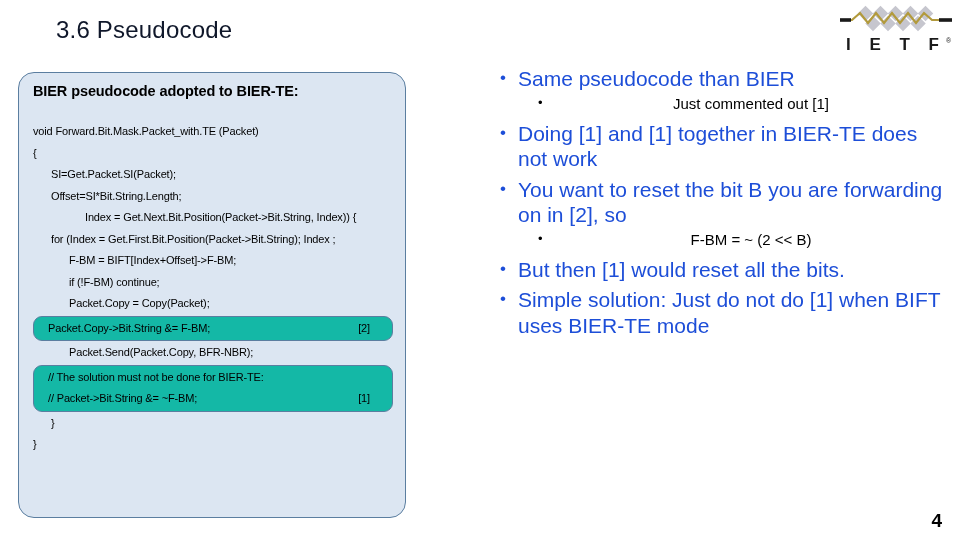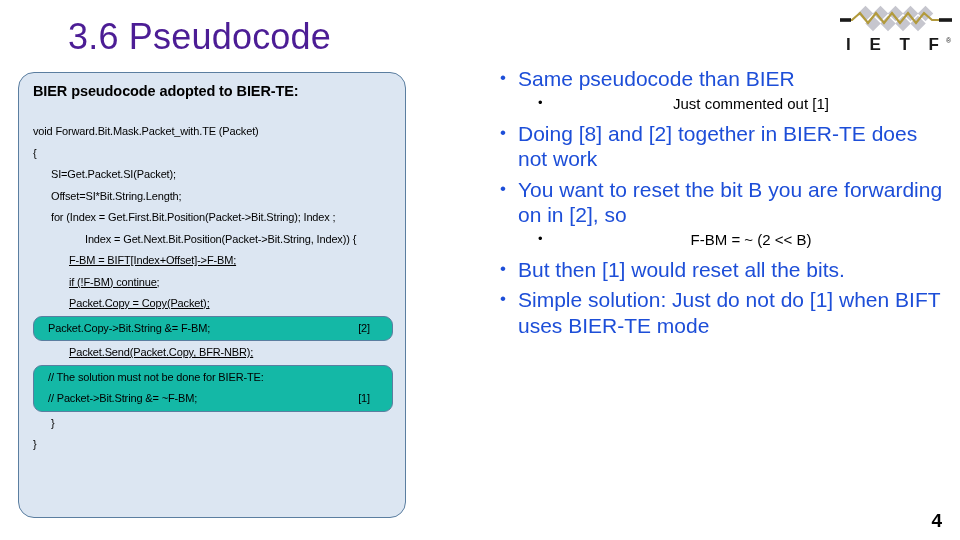--- a/index.html
+++ b/index.html
@@ -12,26 +12,26 @@
     height: 540px;
     position: relative;
     overflow: hidden;
     font-family: "Liberation Sans", sans-serif;
     color: #000000;
   }
 
   
   .slide-title {
     position: absolute;
-    left: 68px;
+    left: 56px;
     top: 16px;
-    font-size: 36px;
+    font-size: 24px;
     font-weight: 400;
     letter-spacing: 0.2px;
-    color: #4c1d95;
+    color: #0f172a;
     white-space: nowrap;
   }
 
   
   .ietf-logo {
     position: absolute;
     right: 6px;
     top: 2px;
     width: 116px;
     height: 60px;
@@ -71,21 +71,21 @@
     font-size: 11px;
     line-height: 21.5px;
     color: #000000;
     white-space: pre;
     padding-left: 14px;
     height: 21.5px;
     letter-spacing: -0.15px;
   }
   .code-line.ind0 { padding-left: 14px; }
   .code-line.ind1 { padding-left: 32px; }
-  .code-line.ind2 { padding-left: 50px; text-decoration: underline; }
+  .code-line.ind2 { padding-left: 50px; }
   .code-line.ind3 { padding-left: 66px; }
 
   
   .hl-box {
     margin: 1px 12px 1px 14px;
     background: #14b8a6;
     border: 1.6px solid #5b7ea0;
     border-radius: 9px;
     box-sizing: border-box;
     padding: 1px 0;
@@ -182,22 +182,22 @@
 </div>
 
 <div class="code-panel">
   <div class="code-panel-heading">BIER pseudocode adopted to BIER-TE:</div>
 
   <div class="code-lines">
     <div class="code-line ind0">void Forward.Bit.Mask.Packet_with.TE (Packet)</div>
     <div class="code-line ind0">{</div>
     <div class="code-line ind1">SI=Get.Packet.SI(Packet);</div>
     <div class="code-line ind1">Offset=SI*Bit.String.Length;</div>
+    <div class="code-line ind3">Index = Get.Next.Bit.Position(Packet-&gt;Bit.String, Index)) {</div>
     <div class="code-line ind1">for (Index = Get.First.Bit.Position(Packet-&gt;Bit.String); Index ;</div>
-    <div class="code-line ind3">Index = Get.Next.Bit.Position(Packet-&gt;Bit.String, Index)) {</div>
     <div class="code-line ind2">F-BM = BIFT[Index+Offset]-&gt;F-BM;</div>
     <div class="code-line ind2">if (!F-BM) continue;</div>
     <div class="code-line ind2">Packet.Copy = Copy(Packet);</div>
 
     <div class="hl-box">
       <div class="code-line">
         <span class="hl-line-text">Packet.Copy-&gt;Bit.String &amp;= F-BM;</span>
         <span class="lbl">[2]</span>
       </div>
     </div>
@@ -216,20 +216,20 @@
     </div>
 
     <div class="code-line ind1">}</div>
     <div class="code-line ind0">}</div>
   </div>
 </div>
 
 <div class="bullets">
   <div class="bullet-l1 tight">Same pseudocode than BIER</div>
   <div class="bullet-l2 gap-sm">Just commented out [1]</div>
-  <div class="bullet-l1">Doing [8] and [2] together in BIER-TE does not work</div>
+  <div class="bullet-l1">Doing [1] and [1] together in BIER-TE does not work</div>
   <div class="bullet-l1 tight">You want to reset the bit B you are forwarding on in [2], so</div>
   <div class="bullet-l2 gap-sm">F-BM = ~ (2 &lt;&lt; B)</div>
   <div class="bullet-l1">But then [1] would reset all  the bits.</div>
   <div class="bullet-l1">Simple solution: Just do not do [1] when BIFT uses BIER-TE mode</div>
 </div>
 
 <div class="page-number">4</div>
 
 </body></html>

